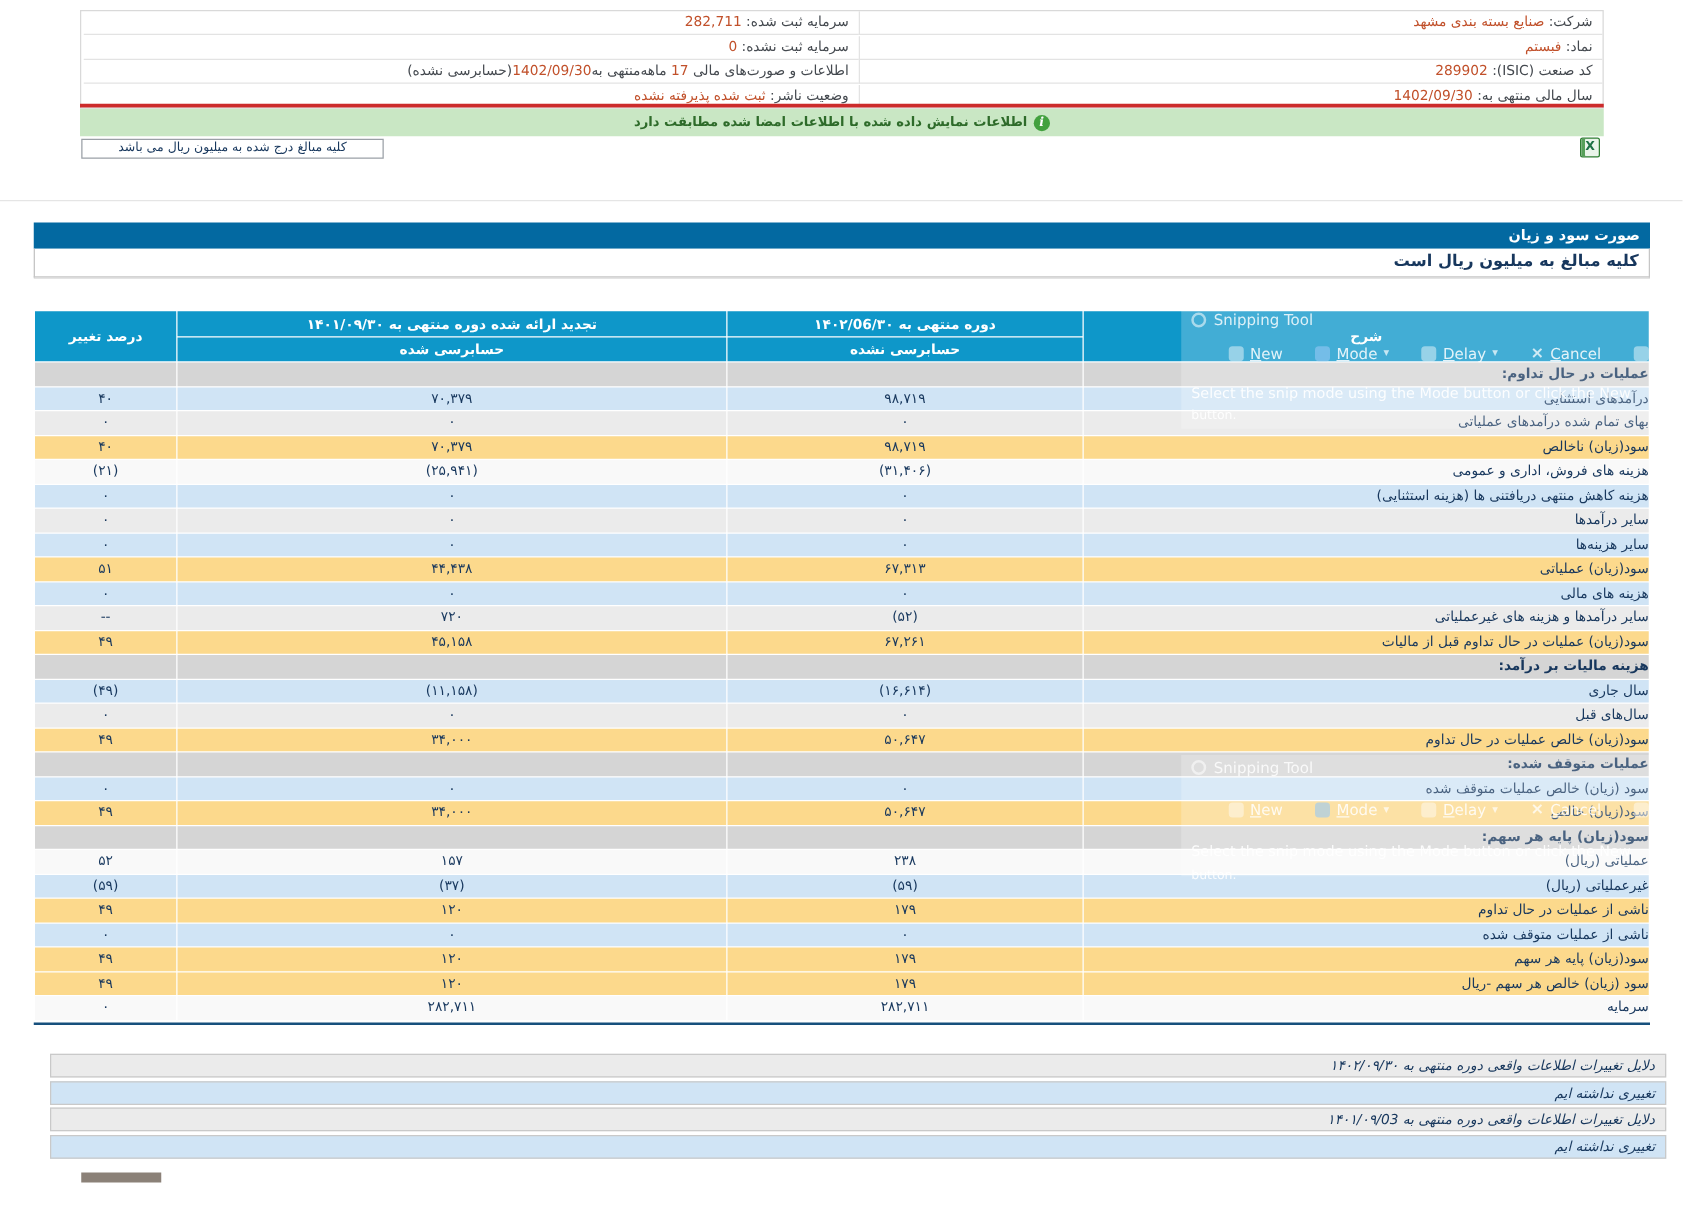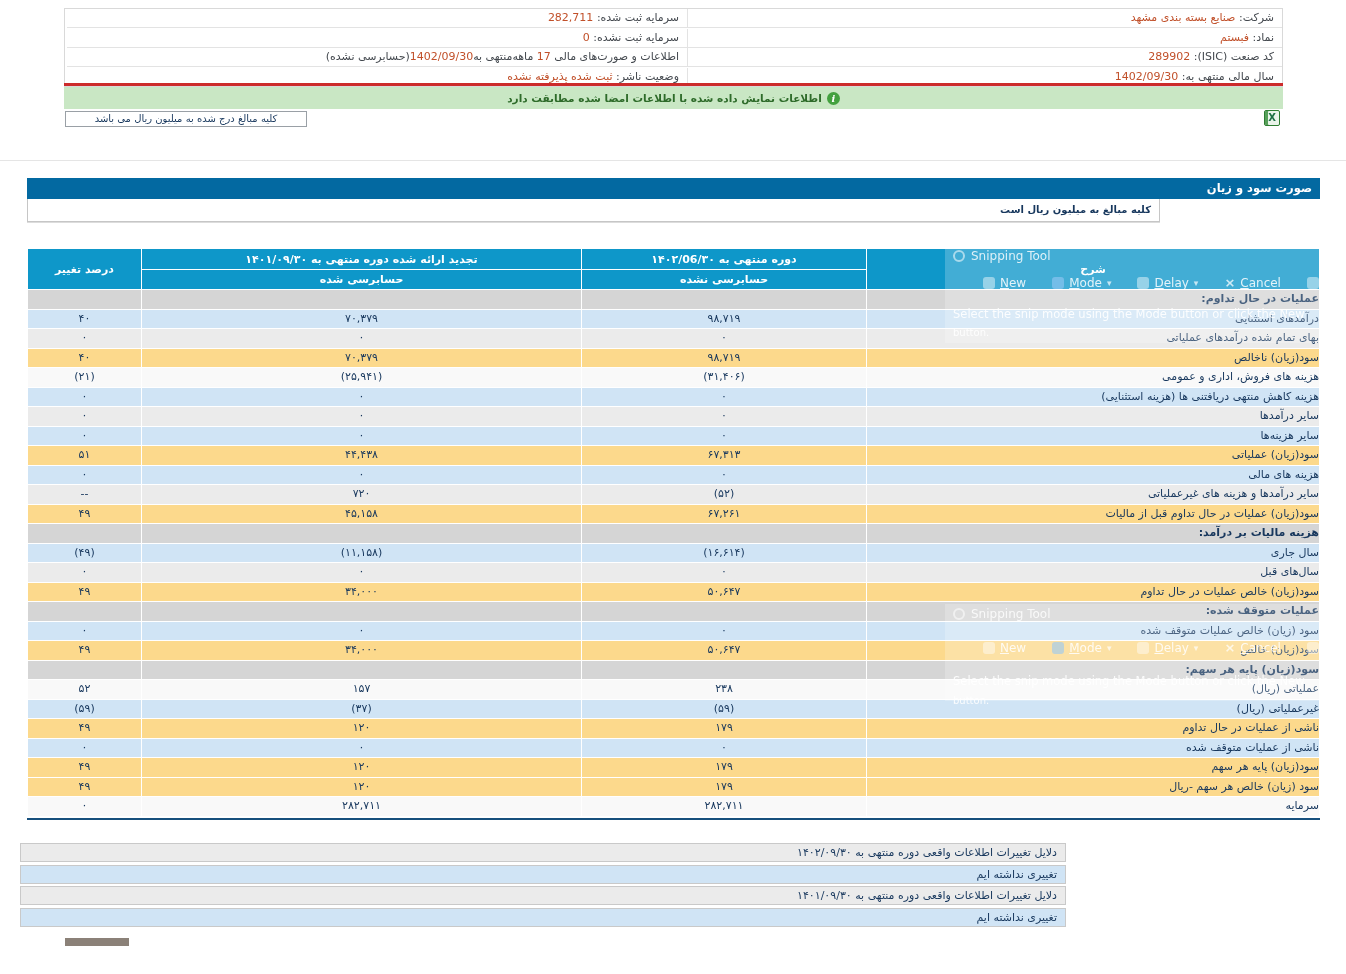--- a/index.html
+++ b/index.html
@@ -42,23 +42,23 @@
     line-height:14px;text-align:center;white-space:nowrap;overflow:hidden;
   }
   .page-divider{position:absolute;left:0;top:160px;width:1346px;height:1px;background:#e5e5e5;}
   
   .title-bar{
     position:absolute;left:27px;top:178px;width:1293px;height:21px;box-sizing:border-box;
     background:#0369a1;color:#ffffff;font-size:11.5px;font-weight:bold;
     line-height:21px;padding:0 8px;
   }
   .units-note{
-    position:absolute;left:27px;top:199px;width:1133px;height:23px;box-sizing:border-box;
+    position:absolute;left:27px;top:199px;width:1293px;height:23px;box-sizing:border-box;
     background:#fff;border:1px solid #c6c6c6;border-top:none;color:#17375d;
-    font-size:10px;font-weight:bold;line-height:21px;padding:0 8px;
+    font-size:13px;font-weight:bold;line-height:21px;padding:0 8px;
     box-shadow:0 1px 0 #dcdcdc;
     text-align:right;
   }
   
   .tbl-wrap{position:absolute;left:27px;top:248px;width:1293px;}
   table.fin{border-collapse:separate;border-spacing:1px;width:1293px;table-layout:fixed;direction:rtl;}
   table.fin th{
     background:#0e97c9;color:#fff;font-weight:bold;font-size:11px;padding:0 6px;
     text-align:center;vertical-align:middle;overflow:hidden;white-space:nowrap;
   }
@@ -71,21 +71,21 @@
   td.lbl{text-align:right;padding:0 8px 0 4px;}
   td.val{text-align:center;}
   td.neg{color:#e60000;}
   tr.r-section td{background:#d5d5d5;font-weight:bold;}
   tr.r-blue td{background:#d0e4f5;}
   tr.r-gray td{background:#ebebeb;}
   tr.r-white td{background:#f9f9f9;}
   tr.r-yellow td{background:#fcd98c;}
   .tbl-bottom-line{width:1293px;height:2px;background:#17507d;margin-top:1px;}
   
-  .footnotes{position:absolute;left:20px;top:843px;width:1046px;}
+  .footnotes{position:absolute;left:40px;top:843px;width:1293px;font-style:italic;}
   .fn-row{
     box-sizing:border-box;height:19px;line-height:17px;margin-bottom:2.5px;
     border:1px solid #c9c9c9;font-size:11px;color:#17375d;padding:0 8px;
     white-space:nowrap;overflow:hidden;
   }
   .fn-gray{background:#ebebeb;}
   .fn-blue{background:#d0e4f5;}
   
   .bottom-btn{position:absolute;left:65px;top:938px;width:64px;height:8px;background:#8b8178;cursor:pointer;}
   
@@ -360,21 +360,21 @@
           <td class="val">۰</td>
         </tr>
       </tbody>
   </table>
   <div class="tbl-bottom-line"></div>
 </div>
 
 <div class="footnotes">
     <div class="fn-row fn-gray">دلایل تغییرات اطلاعات واقعی دوره منتهی به ۱۴۰۲/۰۹/۳۰</div>
     <div class="fn-row fn-blue">تغییری نداشته ایم</div>
-    <div class="fn-row fn-gray">دلایل تغییرات اطلاعات واقعی دوره منتهی به ۱۴۰۱/۰۹/۳۰</div>
+    <div class="fn-row fn-gray">دلایل تغییرات اطلاعات واقعی دوره منتهی به ۱۴۰۱/۰۹/03</div>
     <div class="fn-row fn-blue">تغییری نداشته ایم</div>
   </div>
 
 <div class="bottom-btn"></div>
 
 <div class="ghost ghost1">
   <div class="g-title">
     <span class="gsc"></span>
     <span>Snipping Tool</span>
   </div>

